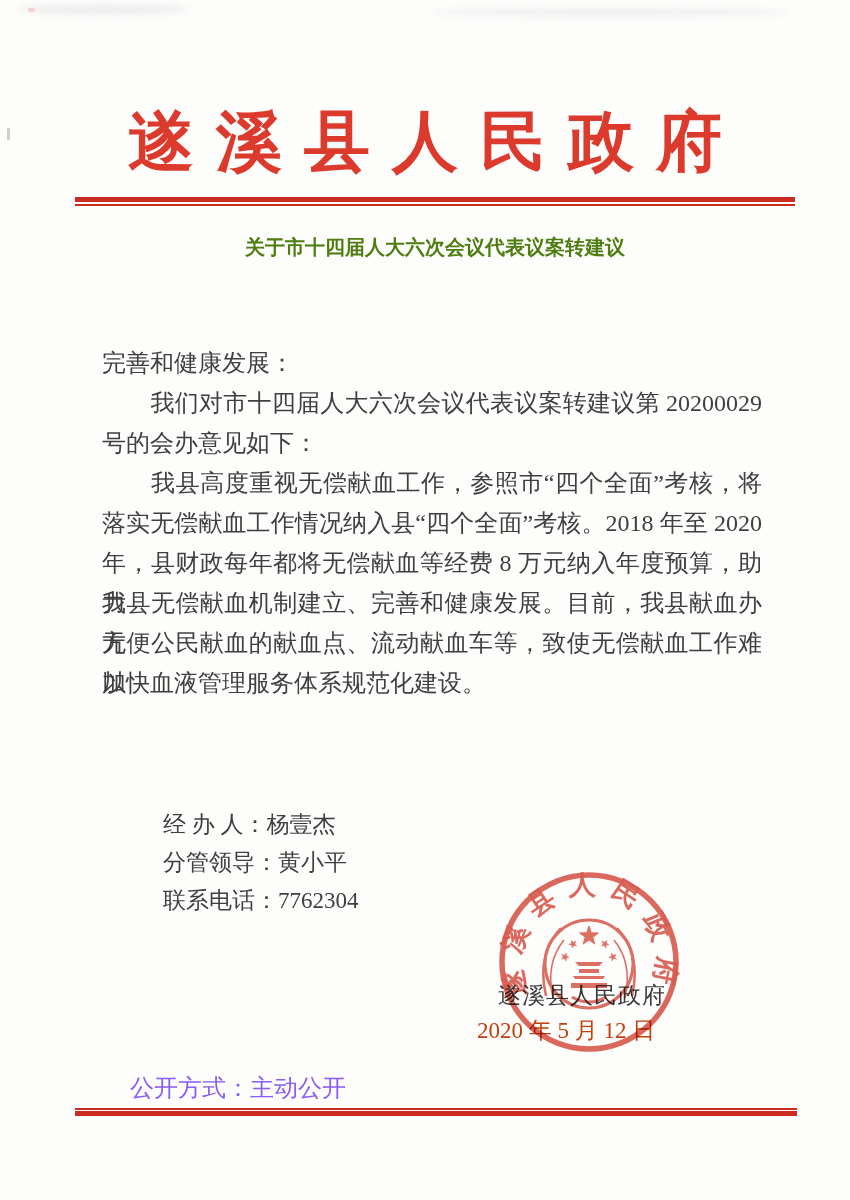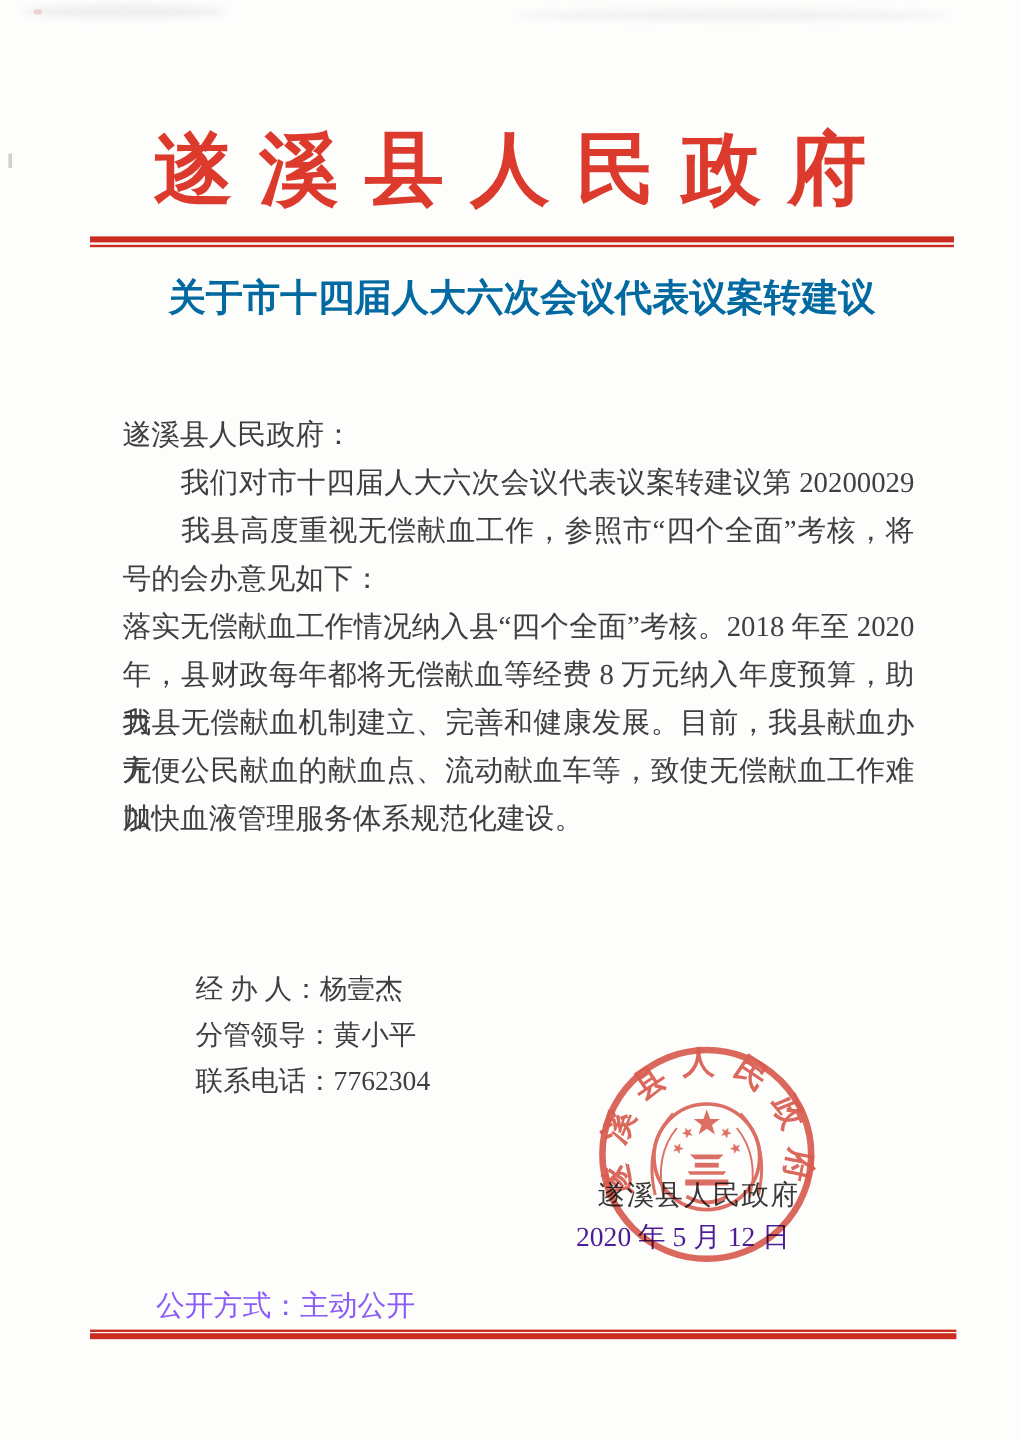--- a/index.html
+++ b/index.html
@@ -19,39 +19,39 @@
   .agency-head{
     position:absolute;left:0;right:0;top:98px;height:88px;line-height:88px;
     text-align:center;font-size:66px;font-weight:bold;color:#dc3a2c;
     letter-spacing:22px;padding-left:22px;
   }
   .rule-top-thick{position:absolute;left:75px;width:720px;top:197px;height:5px;background:#cc2b20;}
   .rule-top-thin {position:absolute;left:75px;width:720px;top:204px;height:2px;background:#cc2b20;}
 
   
   .doc-title{position:absolute;left:75px;width:720px;top:226px;text-align:center;
-    color:#0369a1;font-weight:bold;font-size:31px;line-height:43px;}
+    color:#4d7c0f;font-weight:bold;font-size:20px;line-height:43px;}
 
   
   .body{position:absolute;left:102px;top:343px;width:660px;font-size:24px;}
   .line{height:40px;line-height:40px;white-space:pre-wrap;}
   .just{text-align:justify;text-align-last:justify;text-justify:inter-ideograph;}
   .left{text-align:left;}
 
   
   .contact{position:absolute;left:163px;top:806px;font-size:23px;}
   .contact div{height:38px;line-height:38px;}
 
   
   .seal{position:absolute;left:494px;top:868px;width:192px;height:192px;
     mix-blend-mode:multiply;opacity:.9;overflow:visible;}
   .sig-agency{position:absolute;left:496px;top:980px;width:172px;text-align:center;
     font-size:23px;letter-spacing:1px;color:#3a3a3a;}
-  .sig-date{position:absolute;left:480px;top:1015px;width:204px;text-align:left;
-    font-size:23px;color:#4c1d95;}
+  .sig-date{position:absolute;left:464px;top:1015px;width:204px;text-align:center;
+    font-size:23px;color:#c2410c;}
 
   
   .footer-disclosure{position:absolute;left:130px;top:1072px;font-size:24px;color:#8b5cf6;}
   .rule-bot-thin {position:absolute;left:75px;width:722px;top:1108px;height:2px;background:#cc2b20;}
   .rule-bot-thick{position:absolute;left:75px;width:722px;top:1111px;height:5px;background:#cc2b20;}
 </style>
 </head>
 <body>
 
 <div class="page">
@@ -63,24 +63,24 @@
 
   <div class="agency-head">遂溪县人民政府</div>
   <div class="rule-top-thick"></div>
   <div class="rule-top-thin"></div>
 
   <div class="doc-title">
     <div>关于市十四届人大六次会议代表议案转建议</div>
   </div>
 
   <div class="body">
-    <div class="line left">遂溪县人民政府：</div>
+    <div class="line left">完善和健康发展：</div>
     <div class="line just">　　我们对市十四届人大六次会议代表议案转建议第 20200029</div>
+    <div class="line left">号的会办意见如下：</div>
     <div class="line just">　　我县高度重视无偿献血工作，参照市“四个全面”考核，将</div>
-    <div class="line left">号的会办意见如下：</div>
     <div class="line just">落实无偿献血工作情况纳入县“四个全面”考核。2018 年至 2020</div>
     <div class="line just">年，县财政每年都将无偿献血等经费 8 万元纳入年度预算，助力</div>
     <div class="line just">我县无偿献血机制建立、完善和健康发展。目前，我县献血办无</div>
     <div class="line just">方便公民献血的献血点、流动献血车等，致使无偿献血工作难以</div>
     <div class="line left">加快血液管理服务体系规范化建设。</div>
   </div>
 
   <div class="contact">
     <div>经 办 人：杨壹杰</div>
     <div>分管领导：黄小平</div>

